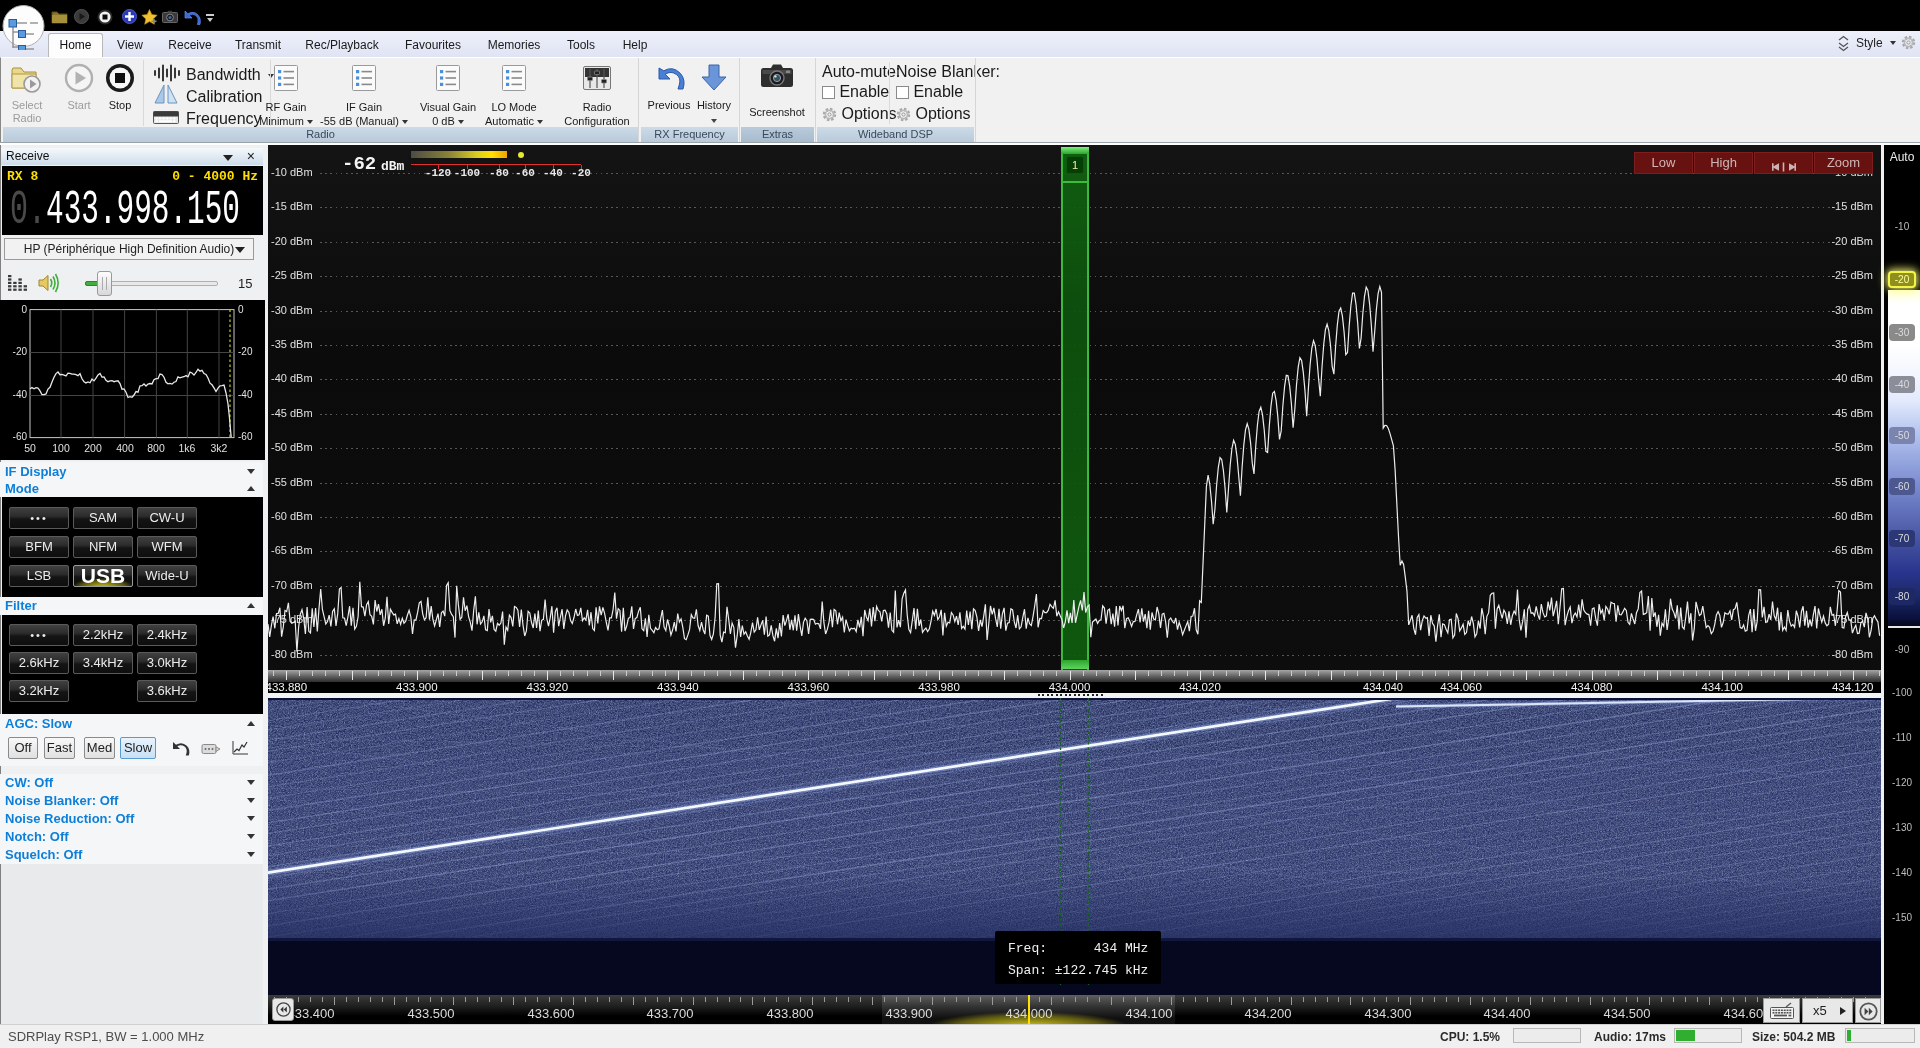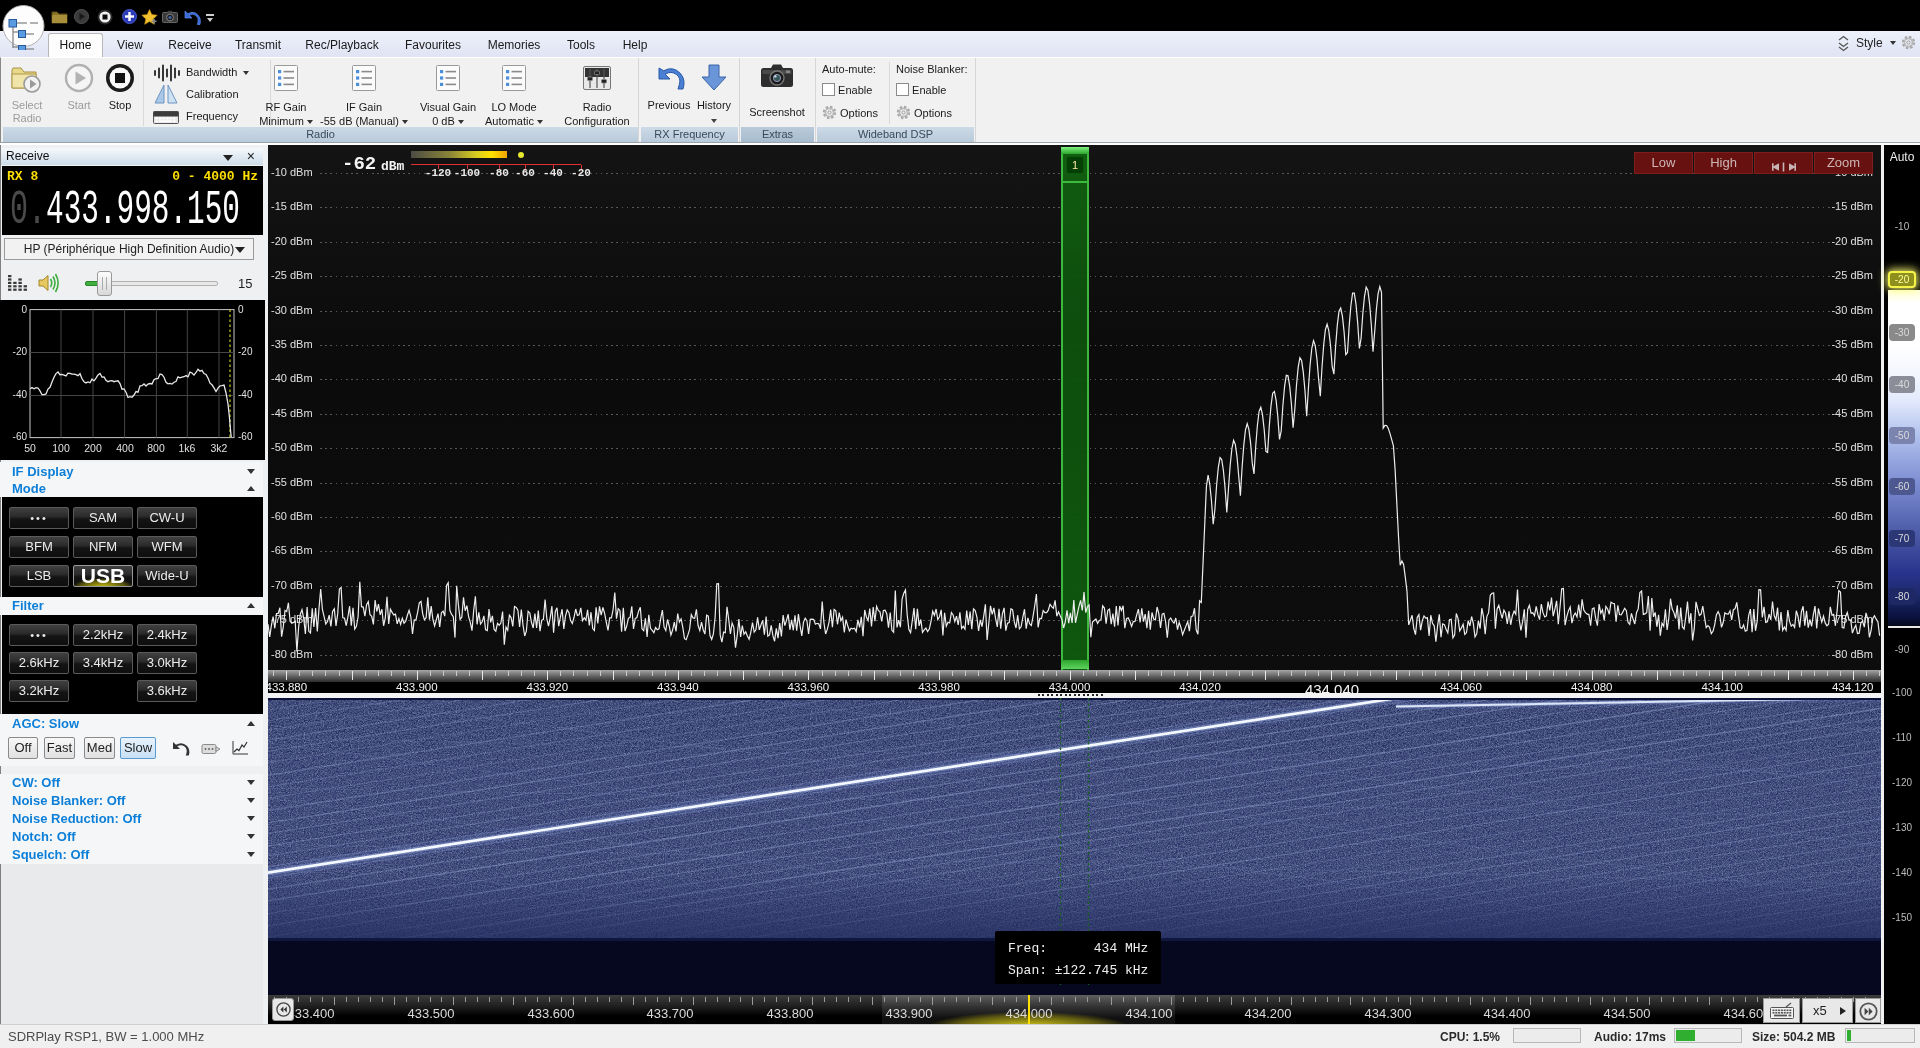--- a/index.html
+++ b/index.html
@@ -7,26 +7,26 @@
 #tabrow{left:0;top:31px;width:1920px;height:26px;background:linear-gradient(#eef1fb,#dfe3f3)}
 .tab{position:absolute;top:34px;height:23px;line-height:23px;font-size:12px;color:#1a1a1a;text-align:center}
 #tabhome{position:absolute;left:48px;top:33px;width:55px;height:25px;background:#fdfdfd;border:1px solid #b8b8b8;border-bottom:none;border-radius:3px 3px 0 0;text-align:center;line-height:23px;font-size:12px;color:#111}
 #ribbon{left:0;top:57px;width:1920px;height:85px;background:#f1f1f1;border-top:1px solid #fff;border-left:1px solid #888}
 .cap{position:absolute;top:127px;height:15px;background:linear-gradient(#cddae7,#b9cada);color:#394a5a;font-size:11px;text-align:center;line-height:15px}
 #ribbonline{left:0;top:142px;width:1920px;height:3px;background:#fff;border-top:1px solid #9aa2aa}
 .vsep{position:absolute;top:60px;height:66px;width:1px;background:#d9d9d9}
 .gsep{position:absolute;top:58px;height:84px;width:2px;background:linear-gradient(90deg,#c8c8c8,#fff)}
 .bigbtn{position:absolute;text-align:center;font-size:11px;color:#1a1a1a}
 .bigbtn.dis{color:#9b9b9b}
-.rowbtn{position:absolute;font-size:11px;color:#1a1a1a;white-space:nowrap}
+.rowbtn{position:absolute;font-size:16px;color:#1a1a1a;white-space:nowrap}
 .dn{display:inline-block;width:0;height:0;border-left:3.5px solid transparent;border-right:3.5px solid transparent;border-top:4px solid #333;vertical-align:middle;margin-left:3px}
 .dnl{display:inline-block;width:0;height:0;border-left:3.5px solid transparent;border-right:3.5px solid transparent;border-top:4px solid #444;vertical-align:middle}
 #leftpanel{left:0;top:145px;width:268px;height:879px;background:#eef0f1;border-left:1px solid #808080}
 #rxhead{left:1px;top:148px;width:262px;height:17px;background:linear-gradient(#f5f9fc,#cddcea);font-size:12px;color:#111;line-height:17px;padding-left:5px}
-.bluehdr{position:absolute;left:0;width:263px;font-size:13px;font-weight:bold;color:#0d7fd8;padding-left:12px;background:#f5f6f7}
+.bluehdr{position:absolute;left:0;width:263px;font-size:13px;font-weight:bold;color:#0d7fd8;padding-left:5px;background:#f5f6f7}
 .collapse{position:absolute;right:8px;width:0;height:0;border-left:4.5px solid transparent;border-right:4.5px solid transparent}
 .coldn{border-top:5px solid #333}
 .colup{border-bottom:5px solid #333}
 .blkpanel{position:absolute;left:2px;width:261px;background:#000}
 .mbtn{position:absolute;width:60px;height:22px;background:linear-gradient(#404040 0%,#2b2b2b 42%,#141414 55%,#0e0e0e 100%);border:1px solid #5a5a5a;border-radius:2px;color:#ececec;font-size:13px;text-align:center;line-height:20px}
 .mbtn.sel{background:radial-gradient(ellipse 42px 13px at 50% 108%,rgba(225,215,20,0.95),rgba(160,150,10,0.5) 55%,transparent 75%),linear-gradient(#404040 0%,#2b2b2b 42%,#141414 55%,#0e0e0e 100%);border-color:#9a9a9a;font-weight:bold;font-size:21px;color:#fff;line-height:19px}
 .agcbtn{position:absolute;height:22px;background:linear-gradient(#f8f8f8,#e0e0e0);border:1px solid #8a8a8a;border-radius:2px;color:#222;font-size:13px;text-align:center;line-height:20px}
 .agcbtn.sel{background:linear-gradient(#e8f3fd,#c8e0f5);border:1px solid #5a9ace}
 #spectrum{left:268px;top:145px;width:1613px;height:526px;background:linear-gradient(#141414,#0b0b0b 40%,#0d0d0d);overflow:hidden}
 .grow{position:absolute;left:52px;width:1510px;height:1px;background-image:repeating-linear-gradient(90deg,#585858 0 1.6px,transparent 1.6px 5.2px)}
@@ -643,21 +643,21 @@
     <div style="position:absolute;left:1610.8px;top:1px;width:1px;height:5px;background:#cccccc"></div>
     <div style="position:absolute;left:0;top:12px;width:1613px;height:11px;background:#000"></div>
     <div style="position:absolute;left:18.3px;top:11px;font-size:11.5px;color:#f2f2f2;transform:translateX(-50%)">433.880</div>
     <div style="position:absolute;left:148.8px;top:11px;font-size:11.5px;color:#f2f2f2;transform:translateX(-50%)">433.900</div>
     <div style="position:absolute;left:279.3px;top:11px;font-size:11.5px;color:#f2f2f2;transform:translateX(-50%)">433.920</div>
     <div style="position:absolute;left:409.9px;top:11px;font-size:11.5px;color:#f2f2f2;transform:translateX(-50%)">433.940</div>
     <div style="position:absolute;left:540.4px;top:11px;font-size:11.5px;color:#f2f2f2;transform:translateX(-50%)">433.960</div>
     <div style="position:absolute;left:671.0px;top:11px;font-size:11.5px;color:#f2f2f2;transform:translateX(-50%)">433.980</div>
     <div style="position:absolute;left:801.5px;top:11px;font-size:11.5px;color:#f2f2f2;transform:translateX(-50%)">434.000</div>
     <div style="position:absolute;left:932.0px;top:11px;font-size:11.5px;color:#f2f2f2;transform:translateX(-50%)">434.020</div>
-    <div style="position:absolute;left:1064px;top:11px;font-size:15px;color:#f2f2f2;transform:translateX(-50%)">434.040</div>
+    <div style="position:absolute;left:1115px;top:11px;font-size:11px;color:#f2f2f2;transform:translateX(-50%)">434.040</div>
     <div style="position:absolute;left:1193.1px;top:11px;font-size:11.5px;color:#f2f2f2;transform:translateX(-50%)">434.060</div>
     <div style="position:absolute;left:1323.7px;top:11px;font-size:11.5px;color:#f2f2f2;transform:translateX(-50%)">434.080</div>
     <div style="position:absolute;left:1454.2px;top:11px;font-size:11.5px;color:#f2f2f2;transform:translateX(-50%)">434.100</div>
     <div style="position:absolute;left:1584.7px;top:11px;font-size:11.5px;color:#f2f2f2;transform:translateX(-50%)">434.120</div>
     <div style="position:absolute;left:0;top:23px;width:1613px;height:5px;background:#f2f3f5"></div>
     <div style="position:absolute;left:770px;top:24px;width:66px;height:2px;background-image:repeating-linear-gradient(90deg,#222 0 2px,transparent 2px 4.5px)"></div>
   </div>
 <div class="abs" id="wfall">
     <svg width="1613" height="297" viewBox="0 0 1613 297" style="position:absolute;left:0;top:0">
       <defs>

